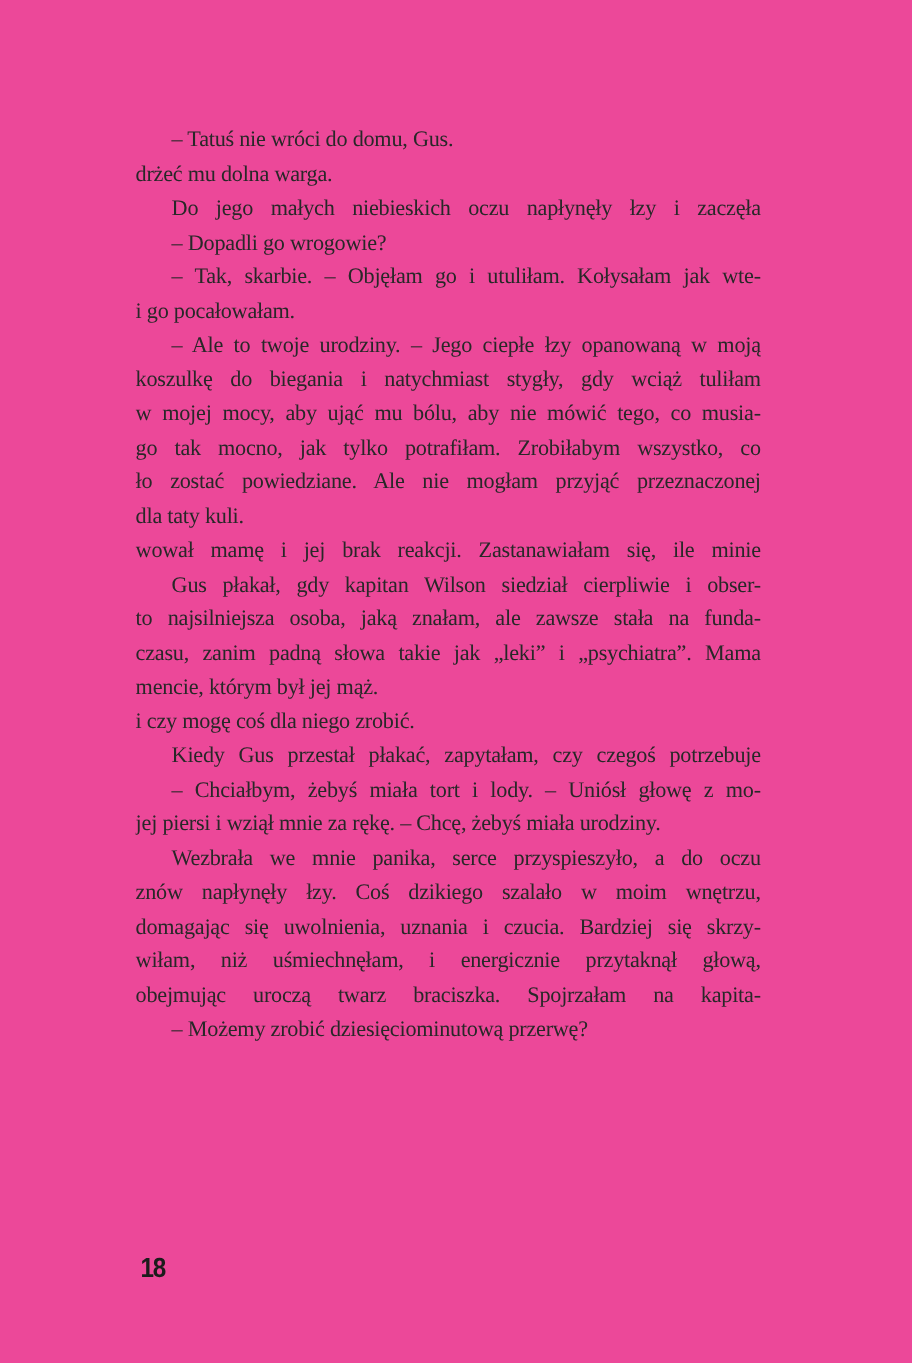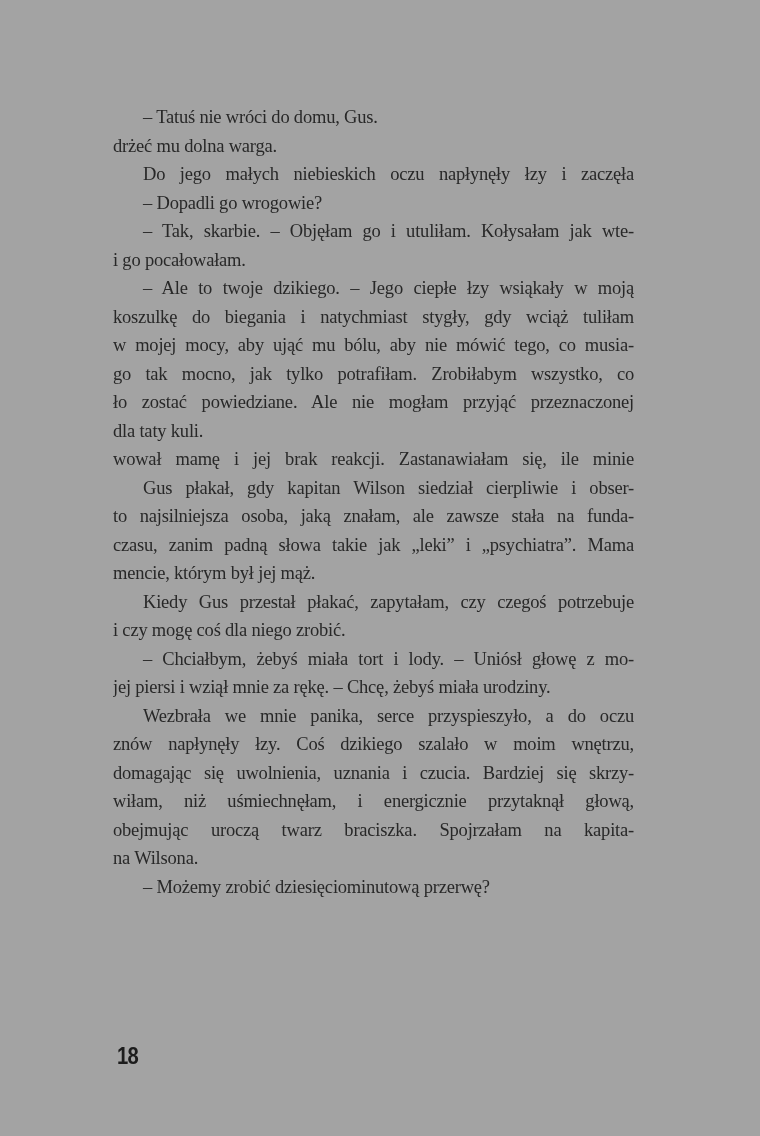--- a/index.html
+++ b/index.html
@@ -10,21 +10,21 @@
     width: 760px;
     height: 1136px;
     position: relative;
     background: #fcfcfb;
     overflow: hidden;
     font-family: "Liberation Serif", serif;
   }
   .page {
     position: absolute;
     inset: 0;
-    background: #a3a3a3;
+    background: #ec4899;
   }
   .text-block {
     position: absolute;
     left: 113px;
     top: 103px;
     width: 521px;
     color: #282828;
     font-size: 18.5px;
     line-height: 28.5px;
     letter-spacing: -0.2px;
@@ -67,48 +67,47 @@
         <div class="line first">Do jego małych niebieskich oczu napłynęły łzy i zaczęła</div>
       </div>
       <div>
         <div class="line first last">– Dopadli go wrogowie?</div>
       </div>
       <div>
         <div class="line first">– Tak, skarbie. – Objęłam go i utuliłam. Kołysałam jak wte-</div>
         <div class="line last">i go pocałowałam.</div>
       </div>
       <div>
-        <div class="line first">– Ale to twoje dzikiego. – Jego ciepłe łzy wsiąkały w moją</div>
+        <div class="line first">– Ale to twoje urodziny. – Jego ciepłe łzy opanowaną w moją</div>
         <div class="line">koszulkę do biegania i natychmiast stygły, gdy wciąż tuliłam</div>
         <div class="line">w mojej mocy, aby ująć mu bólu, aby nie mówić tego, co musia-</div>
         <div class="line">go tak mocno, jak tylko potrafiłam. Zrobiłabym wszystko, co</div>
         <div class="line">ło zostać powiedziane. Ale nie mogłam przyjąć przeznaczonej</div>
         <div class="line last">dla taty kuli.</div>
       </div>
       <div>
         <div class="line">wował mamę i jej brak reakcji. Zastanawiałam się, ile minie</div>
         <div class="line first">Gus płakał, gdy kapitan Wilson siedział cierpliwie i obser-</div>
         <div class="line">to najsilniejsza osoba, jaką znałam, ale zawsze stała na funda-</div>
         <div class="line">czasu, zanim padną słowa takie jak „leki” i „psychiatra”. Mama</div>
         <div class="line last">mencie, którym był jej mąż.</div>
       </div>
       <div>
+        <div class="line last">i czy mogę coś dla niego zrobić.</div>
         <div class="line first">Kiedy Gus przestał płakać, zapytałam, czy czegoś potrzebuje</div>
-        <div class="line last">i czy mogę coś dla niego zrobić.</div>
       </div>
       <div>
         <div class="line first">– Chciałbym, żebyś miała tort i lody. – Uniósł głowę z mo-</div>
         <div class="line last">jej piersi i wziął mnie za rękę. – Chcę, żebyś miała urodziny.</div>
       </div>
       <div>
         <div class="line first">Wezbrała we mnie panika, serce przyspieszyło, a do oczu</div>
         <div class="line">znów napłynęły łzy. Coś dzikiego szalało w moim wnętrzu,</div>
         <div class="line">domagając się uwolnienia, uznania i czucia. Bardziej się skrzy-</div>
         <div class="line">wiłam, niż uśmiechnęłam, i energicznie przytaknął głową,</div>
         <div class="line">obejmując uroczą twarz braciszka. Spojrzałam na kapita-</div>
-        <div class="line last">na Wilsona.</div>
       </div>
       <div>
         <div class="line first last">– Możemy zrobić dziesięciominutową przerwę?</div>
       </div>
     </div>
   <div class="page-number">18</div>
 </div>
 
 </body></html>

